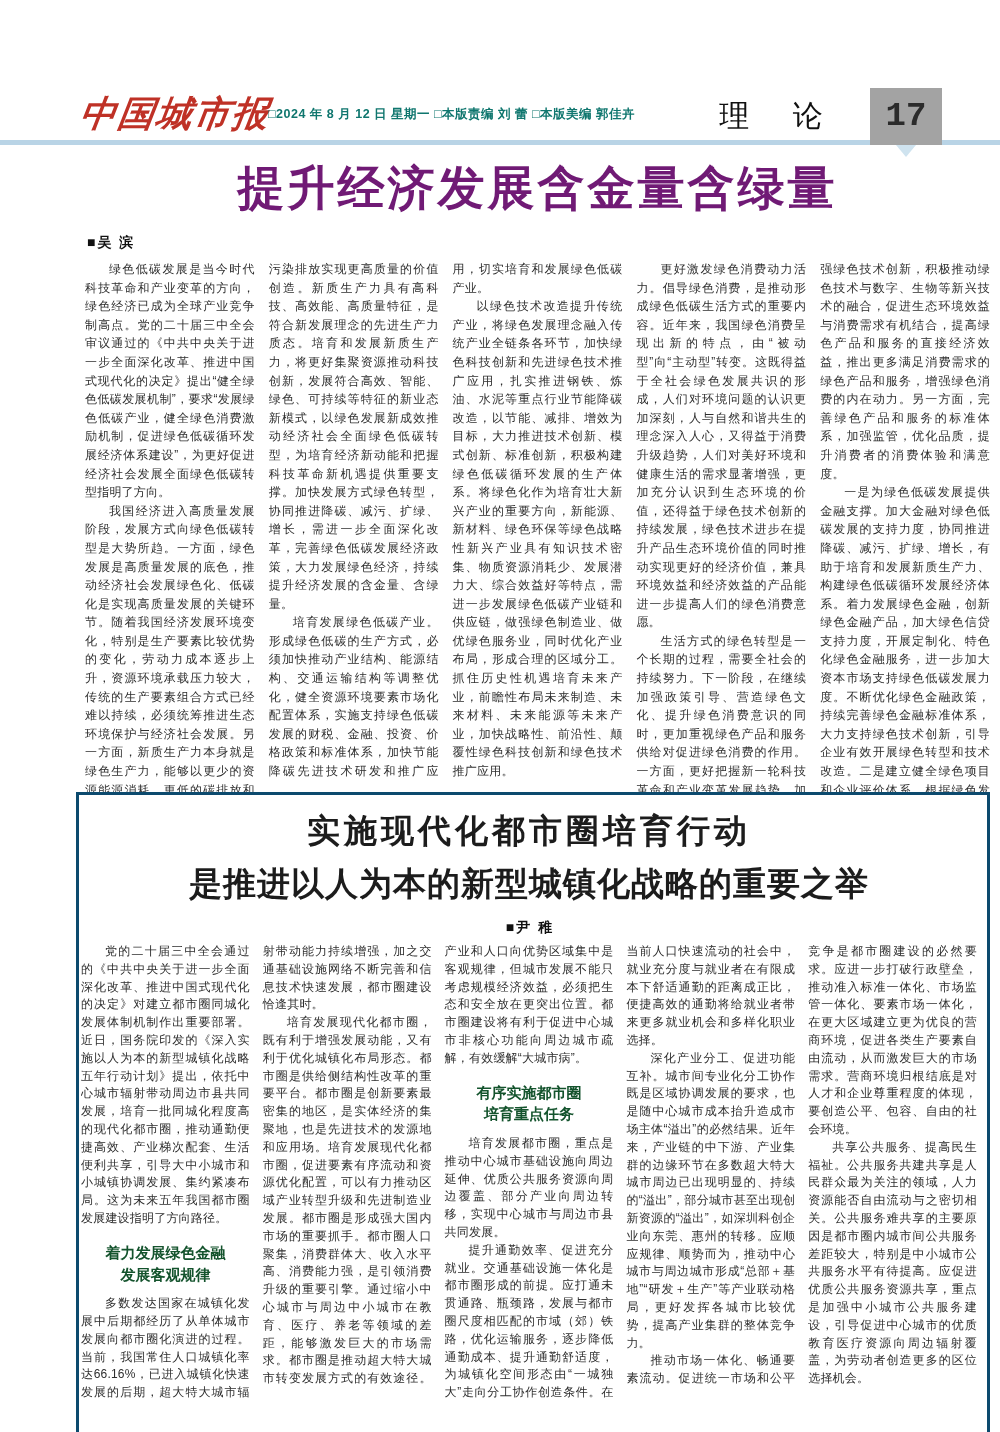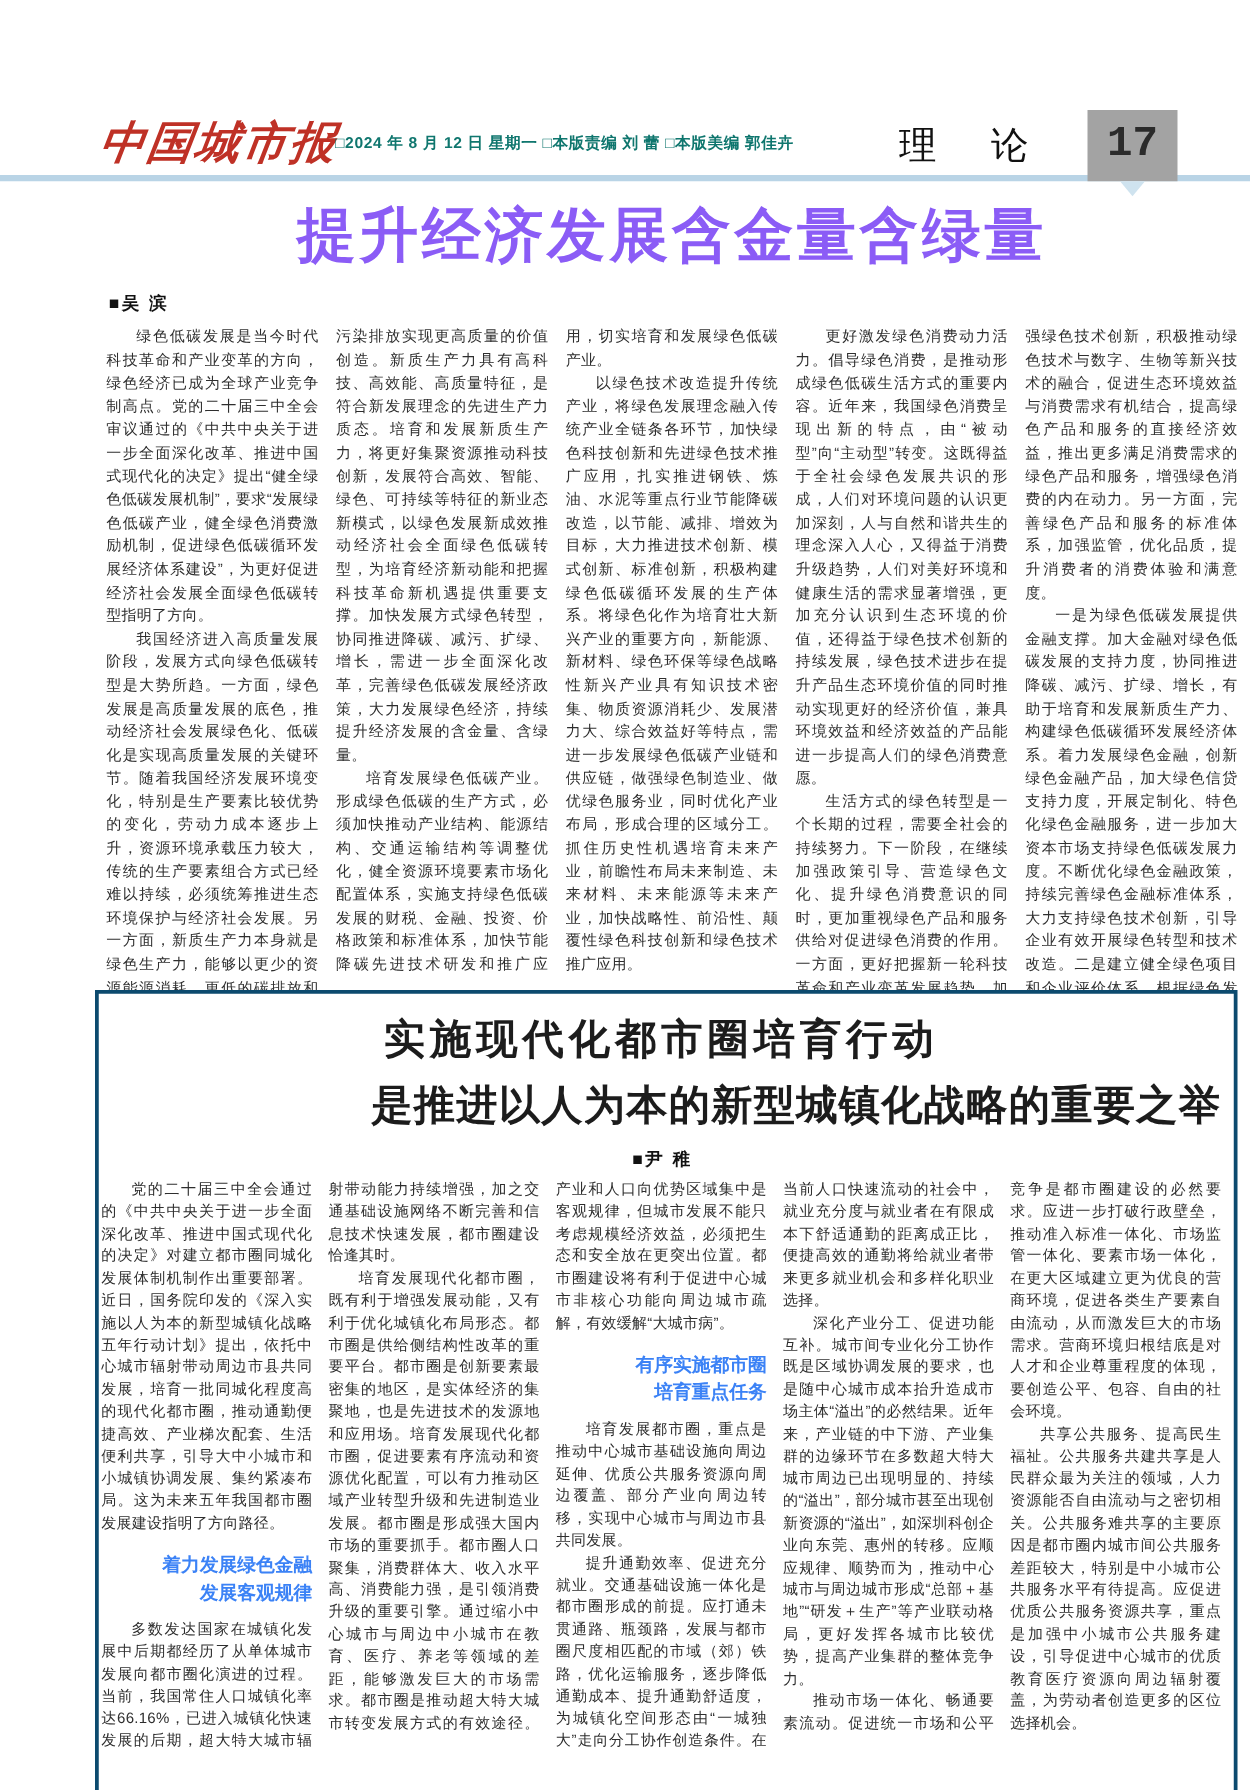--- a/index.html
+++ b/index.html
@@ -78,21 +78,21 @@
   }
 
   
   .article1 { margin: 12px 10px 0 85px; }
   .a1-title {
     text-align: center;
     font-family: "Liberation Serif", serif;
     font-weight: bold;
     font-size: 47px;
     letter-spacing: 3px;
-    color: #8b5cf6;
+    color: #701a75;
     margin: 2px 0 14px 90px;
     margin-left: 0;
   }
   .byline {
     font-size: 14px;
     font-weight: bold;
     color: #111;
     margin: 0 0 8px 2px;
     letter-spacing: 2px;
   }
@@ -107,22 +107,22 @@
   .para {
     font-size: 12px;
     line-height: 18.6px;
     color: #2e2e2e;
     text-indent: 2em;
     letter-spacing: 0.2px;
   }
   .subhead {
     font-size: 15px;
     font-weight: bold;
-    color: #3b82f6;
-    text-align: right;
+    color: #14532d;
+    text-align: center;
     white-space: pre-line;
     line-height: 1.45;
     margin: 14px 0 10px 0;
     text-indent: 0;
     break-inside: avoid;
   }
 
   
   .article2 {
     position: absolute;
@@ -133,21 +133,21 @@
     background: #ffffff;
     padding: 14px 10px 10px 2px;
   }
   .a2-title {
     text-align: center;
     font-family: "Liberation Serif", serif;
     font-weight: bold;
     color: #1c1c1c;
   }
   .a2-title .line1 { font-size: 33px; letter-spacing: 4px; display: block; }
-  .a2-title .line2 { font-size: 33px; letter-spacing: 1px; display: block; margin-top: 8px; text-align: right; }
+  .a2-title .line2 { font-size: 33px; letter-spacing: 1px; display: block; margin-top: 8px; }
   .a2-byline { margin: 12px 0 6px 2px; text-align: center; }
   .a2-body {
     height: 462px;
     column-count: 5;
     column-gap: 13px;
     column-fill: auto;
     overflow: hidden;
     text-align: justify;
   }
   .a2-body .para { font-size: 12px; line-height: 17.8px; }

